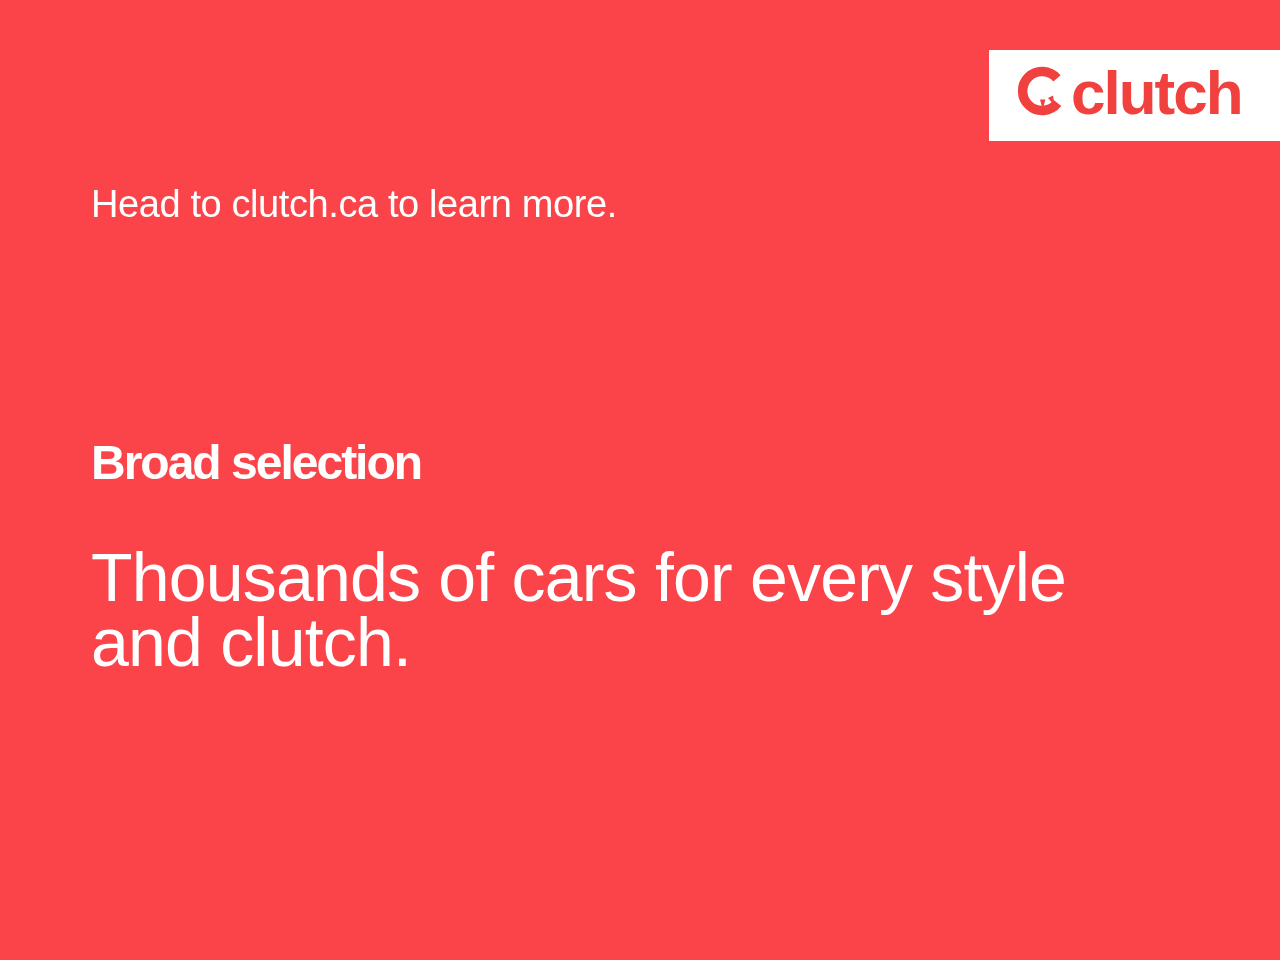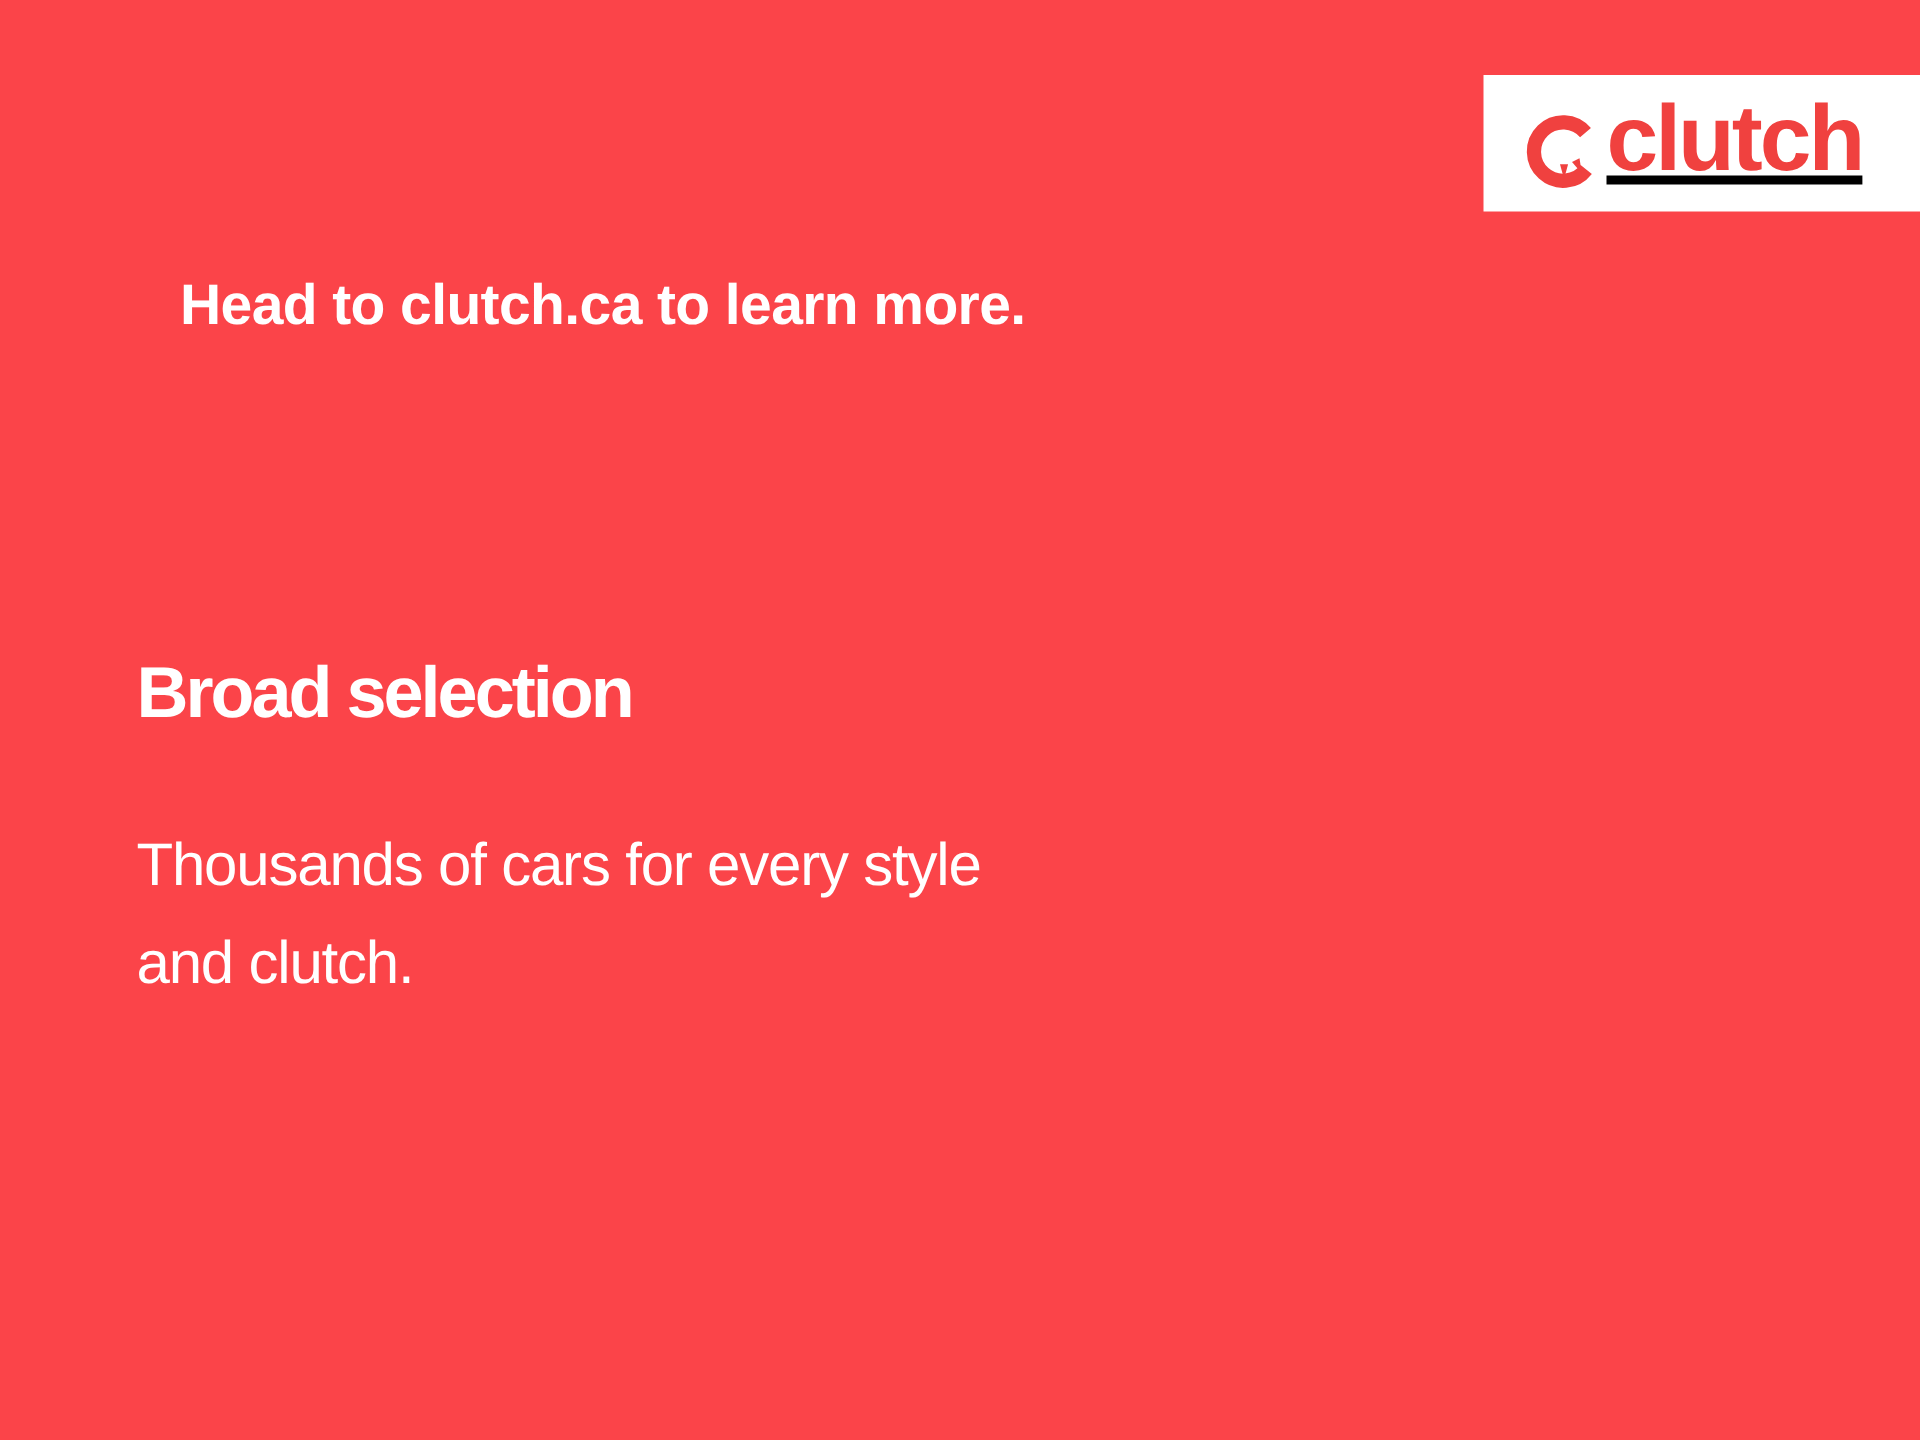--- a/index.html
+++ b/index.html
@@ -30,23 +30,22 @@
     width: 291px;   
     height: 91px;
     background: #FFFFFF;
     display: flex;
     align-items: center;
     overflow: hidden;
   }
 
   #logo-lockup {
     display: flex;
-    align-items: flex-end;
+    align-items: flex-start;
     margin-left: 28px;
-    text-decoration: underline;
   }
 
   #logo-mark {
     display: block;
     width: 52px;
     height: 52px;
     flex: 0 0 auto;
     margin-right: 2px;
   }
 
@@ -60,47 +59,46 @@
     position: relative;
     top: -3px;
   }
 
   
   #kicker {
     position: absolute;
     left: 91px;
     top: 183px;
     font-size: 38px;
-    font-weight: 700;
+    font-weight: 400;
     line-height: 1.15;
     letter-spacing: -0.4px;
     color: #FFFFFF;
     white-space: nowrap;
-    margin-left: 29px;
   }
 
   #headline {
     position: absolute;
     left: 91px;
     top: 437px;
     font-size: 48px;
     font-weight: 700;
     line-height: 1.08;
     letter-spacing: -2.0px;
     color: #FFFFFF;
     white-space: nowrap;
     margin: 0;
   }
 
   #subhead {
     position: absolute;
     left: 91px;
     top: 545px;
     width: 960px;
-    font-size: 40px;
+    font-size: 68px;
     font-weight: 400;
     line-height: 65px;
     letter-spacing: -0.8px;
     color: #FFFFFF;
     margin: 0;
   }
   #subhead .subhead-line {
     display: block;
     white-space: nowrap;
   }

